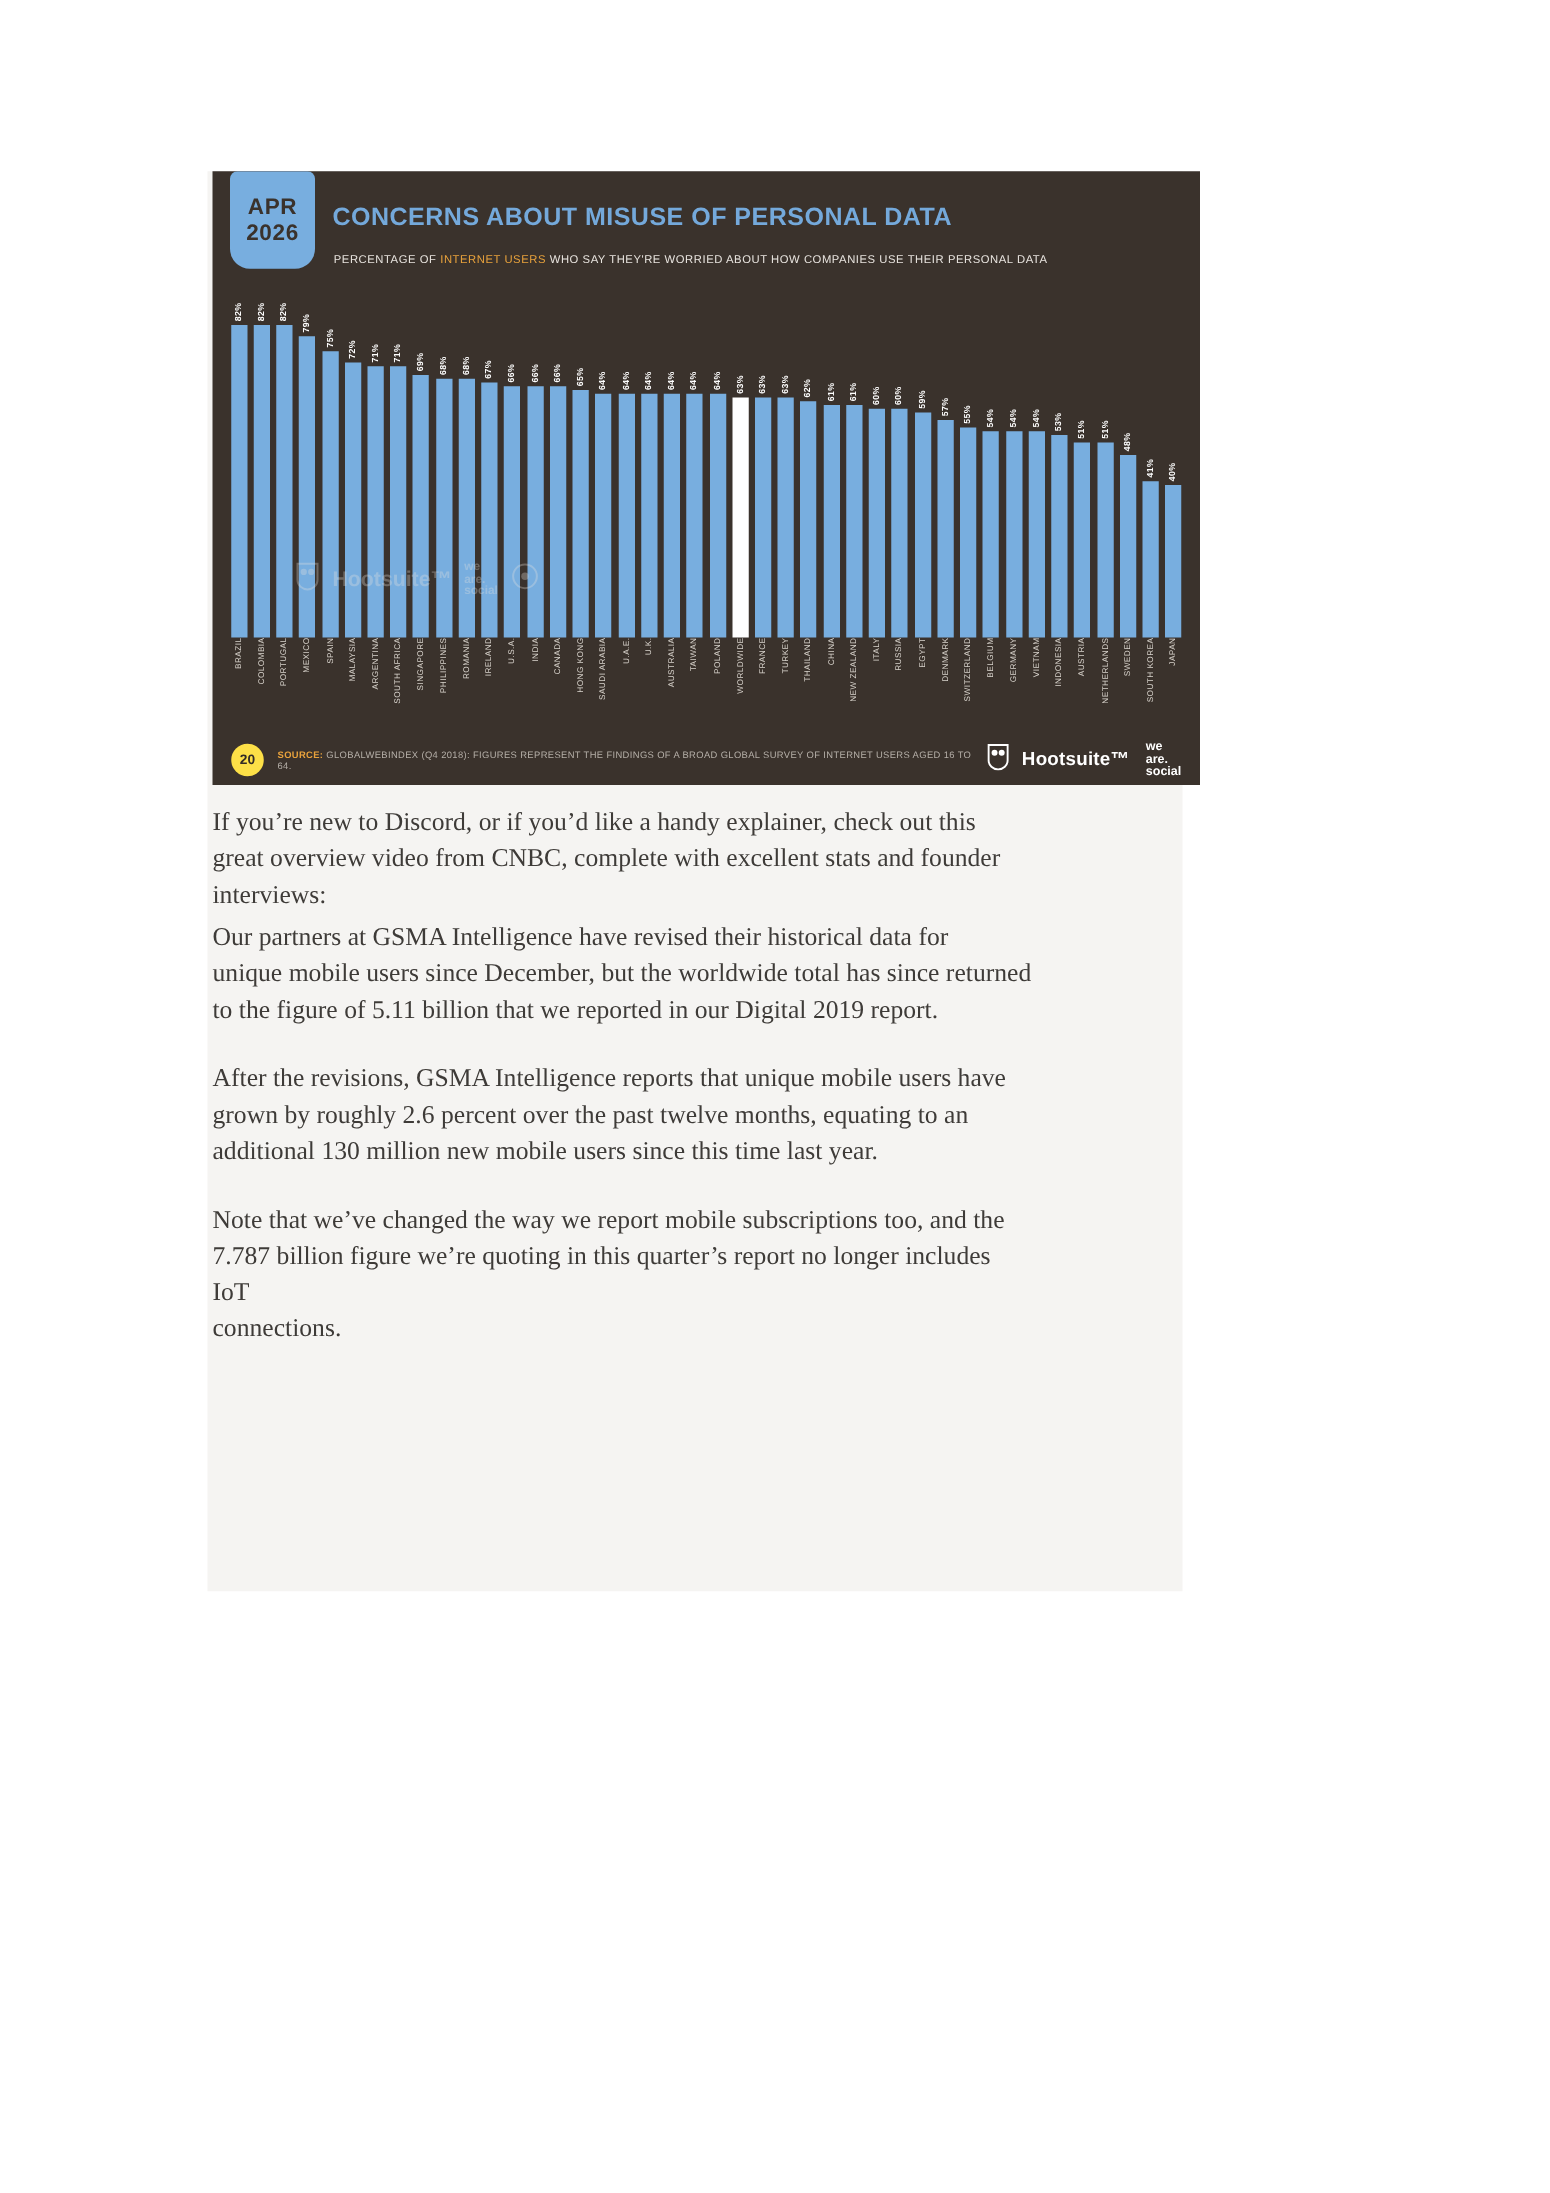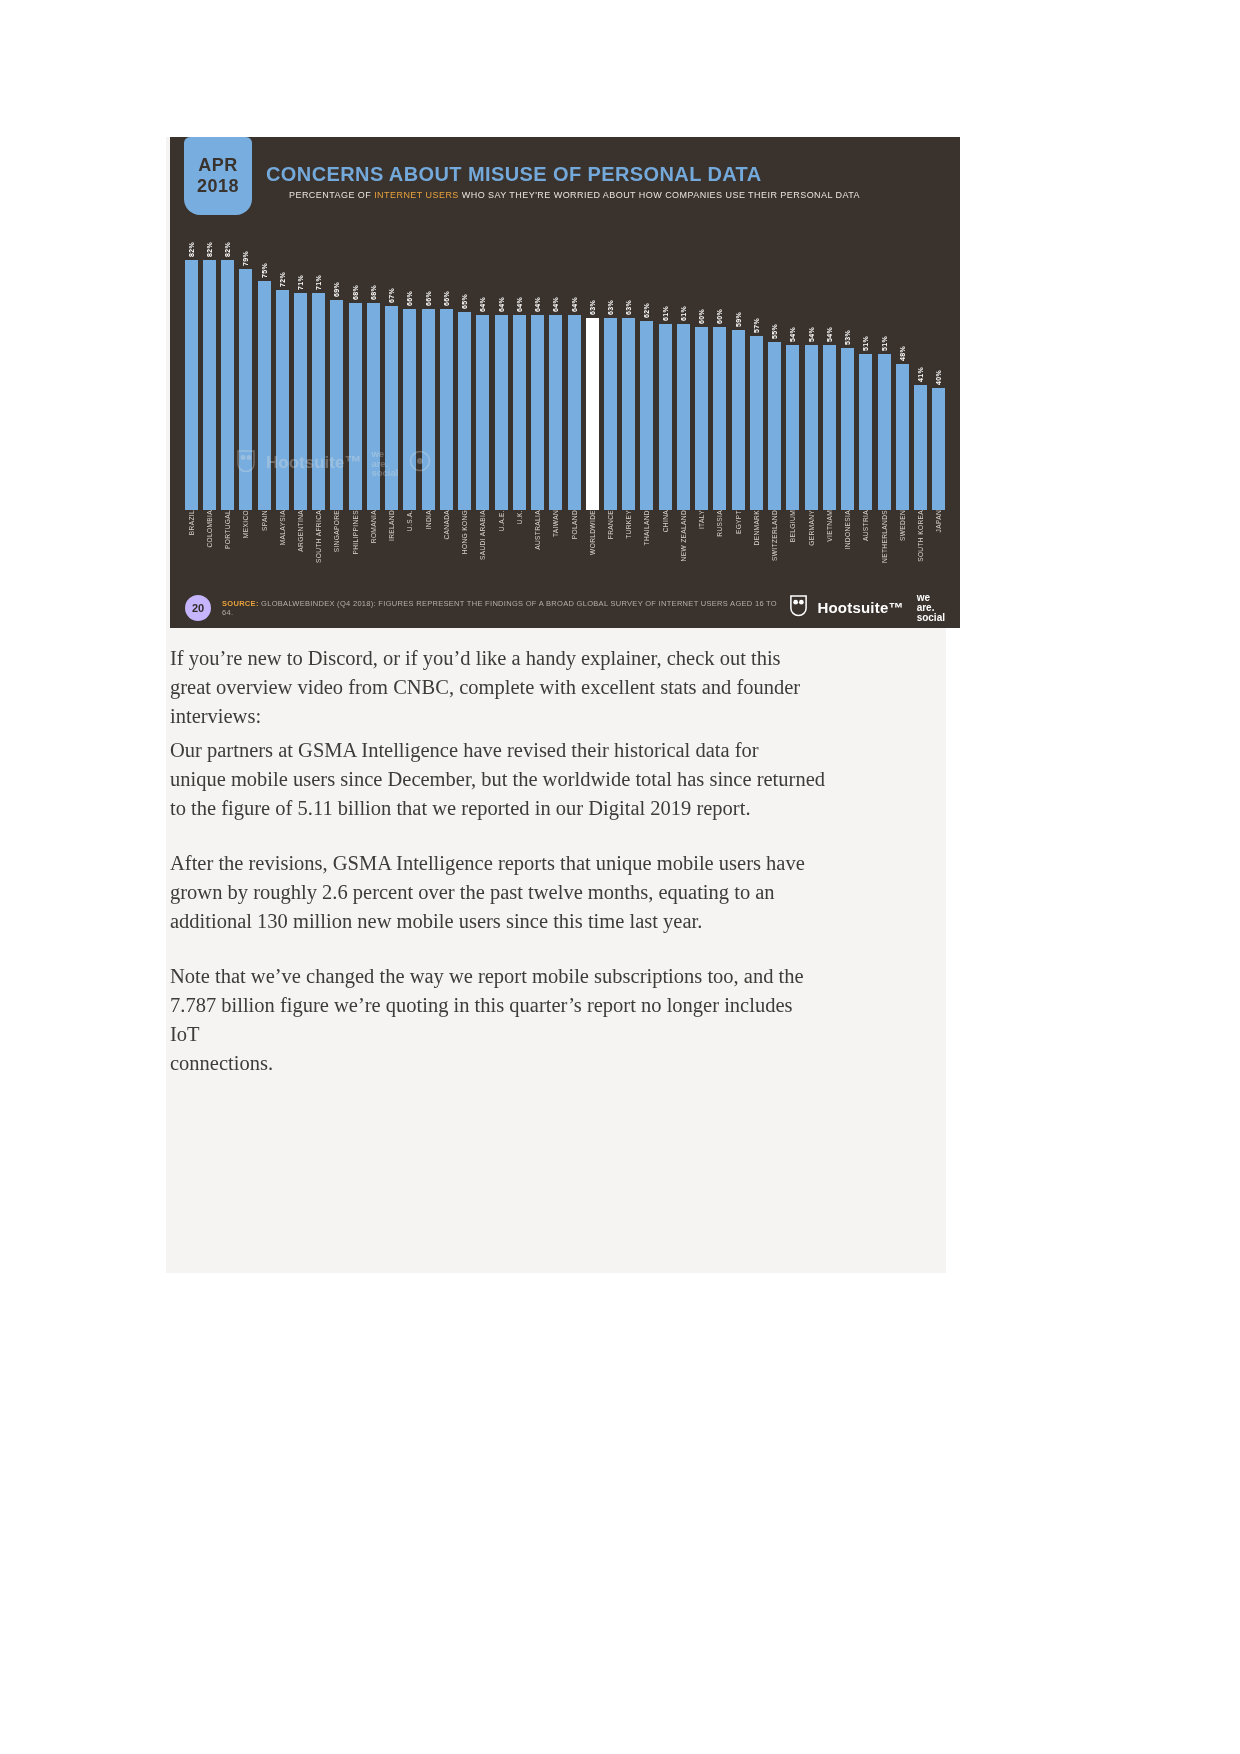--- a/index.html
+++ b/index.html
@@ -23,22 +23,22 @@
     position:absolute; left:14px; top:0; width:68px; height:78px;
     background:#78aedf; border-radius:6px 6px 16px 16px;
     display:flex; flex-direction:column; align-items:center; justify-content:center;
     color:#3a322c; font-weight:bold; font-size:18px; line-height:21px; letter-spacing:0.5px;
   }
   .slide-title {
     position:absolute; left:96px; top:26px; font-size:20px; font-weight:bold;
     color:#74a9db; letter-spacing:0.4px; white-space:nowrap;
   }
   .slide-subtitle {
-    position:absolute; left:97px; top:53px; font-size:9px; color:#e8e4df;
-    letter-spacing:0.45px; white-space:nowrap;margin-left:22px;
+    position:absolute; left:97px; top:65px; font-size:9px; color:#e8e4df;
+    letter-spacing:0.45px; white-space:nowrap;
   }
   .slide-subtitle .hl { color:#e8a23c; }
 
   .plot {
     flex:1 1 auto; display:flex; align-items:flex-end;
     padding:0 12px; position:relative;
   }
   .bar-col {
     flex:1; display:flex; flex-direction:column; align-items:center;
     justify-content:flex-end; height:100%;
@@ -62,21 +62,21 @@
     gap:10px; opacity:0.3; color:#e8e4df; pointer-events:none;
   }
   .wm-hoot { font-size:17px; font-weight:bold; }
   .was-stack { display:flex; flex-direction:column; font-weight:bold; text-align:left; }
   .watermarks .was-stack { font-size:9.5px; line-height:9.5px; }
 
   .slide-footer {
     flex:0 0 auto; height:41px; display:flex; align-items:center; padding:0 15px;
   }
   .page-circle {
-    width:26px; height:26px; border-radius:50%; background:#c4b5fd;
+    width:26px; height:26px; border-radius:50%; background:#fde047;
     color:#332c26; font-weight:bold; font-size:11px;
     display:flex; align-items:center; justify-content:center; flex:0 0 auto;
   }
   .source-line { flex:1; margin-left:11px; font-size:7.5px; color:#b5afa8; letter-spacing:0.3px; }
   .source-label { color:#e8a23c; font-weight:bold; }
   .footer-logos { display:flex; align-items:center; gap:9px; color:#ffffff; }
   .hoot-label { font-size:15px; font-weight:bold; letter-spacing:0.2px; }
   .footer-logos .was-stack { font-size:10px; line-height:10px; margin-left:4px; }
 
   
@@ -97,21 +97,21 @@
 </head>
 <body>
 
 <div class="content-panel"></div>
 
 <div class="slide">
 
   <div class="slide-header">
     <div class="date-badge">
       <span>APR</span>
-      <span>2018</span>
+      <span>2026</span>
     </div>
     <div class="slide-title">CONCERNS ABOUT MISUSE OF PERSONAL DATA</div>
     <div class="slide-subtitle"><span>PERCENTAGE OF </span><span class="hl">INTERNET USERS</span><span> WHO SAY THEY'RE WORRIED ABOUT HOW COMPANIES USE THEIR PERSONAL DATA</span></div>
   </div>
 
   <div class="plot">
     <div class="watermarks">
       <span>
         <svg width="20" height="24" viewBox="0 0 20 24" fill="none">
           <path d="M2 2 h16 v13 a8 7.5 0 0 1 -8 7.5 a8 7.5 0 0 1 -8 -7.5 z" stroke="#e8e4df" stroke-width="1.6"></path>

